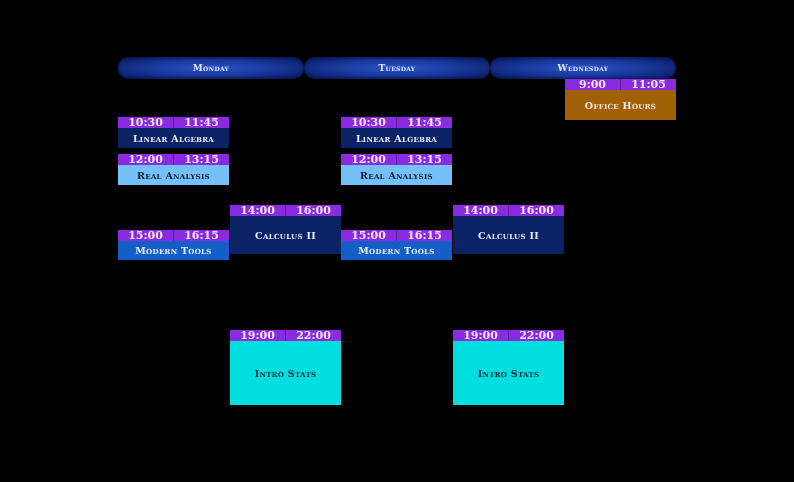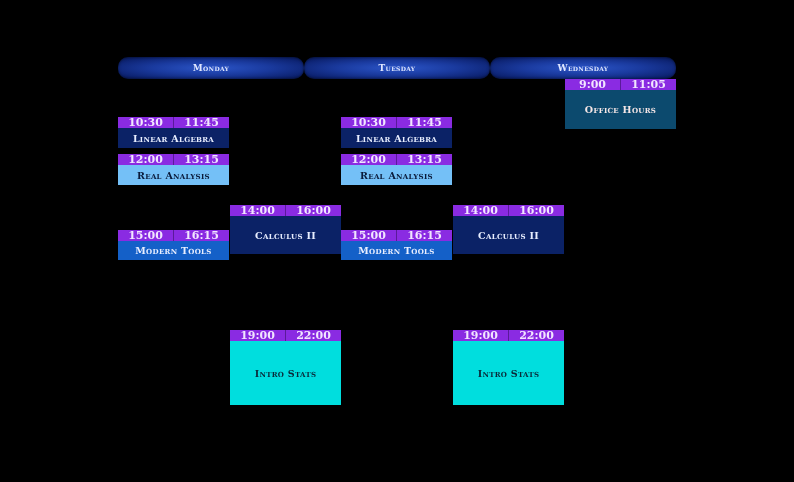--- a/index.html
+++ b/index.html
@@ -98,14 +98,14 @@
       <span>22:00</span>
     </div>
   <div class="body" style="height:64px; background:#00dede; color:#0a2a3a;">Intro Stats</div>
 </div>
 
 <div class="event" style="left:565px; top:79px;">
   <div class="times">
       <span>9:00</span>
       <span>11:05</span>
     </div>
-  <div class="body" style="height:39px; background:#0c4a6e; color:#f5e6e6;">Office Hours</div>
+  <div class="body" style="height:30px; background:#a16207; color:#f5e6e6;">Office Hours</div>
 </div>
 
 </body></html>

